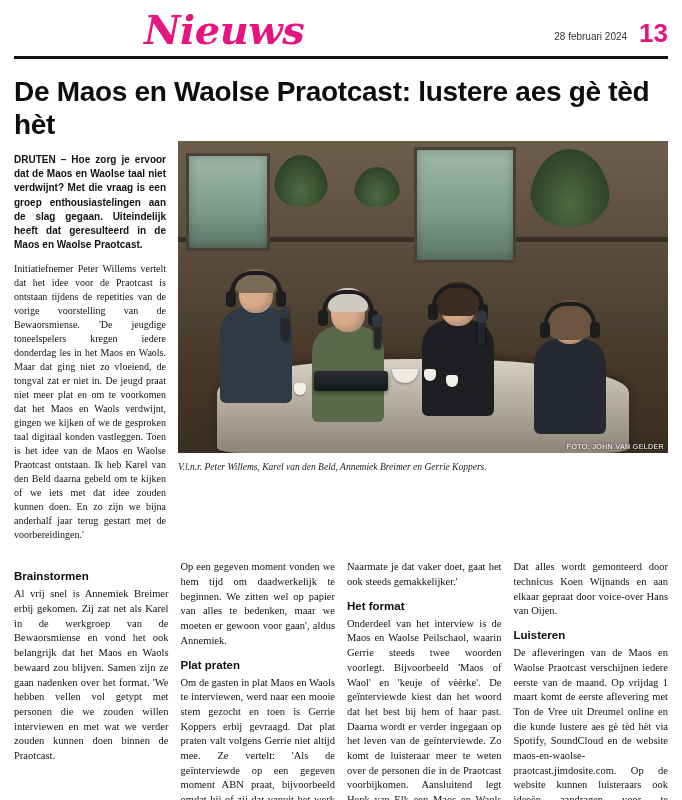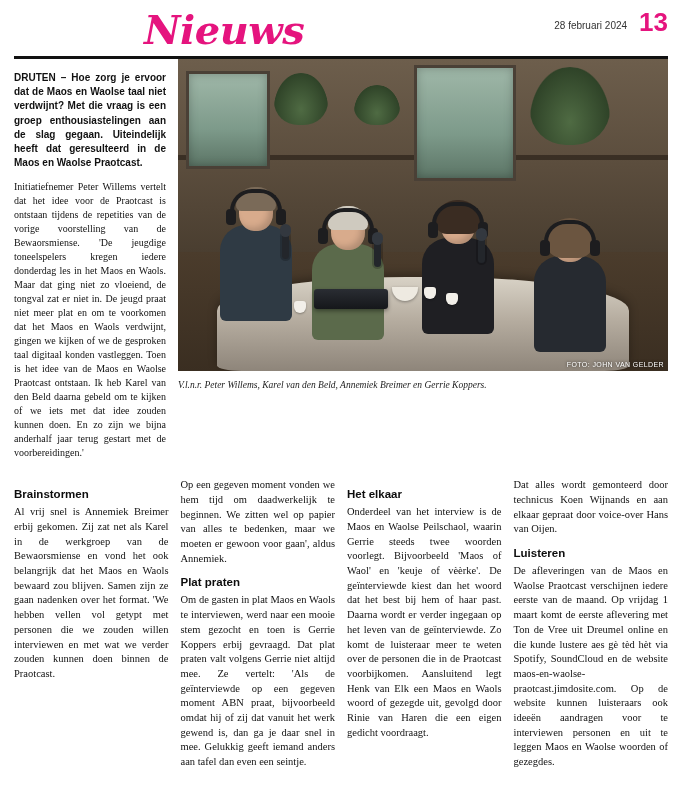--- a/index.html
+++ b/index.html
@@ -39,21 +39,21 @@
     line-height: 1;
     color: #e5147e;
     letter-spacing: -0.5px;
     padding-left: 130px;
     padding-bottom: 6px;
   }
   .masthead-right {
     display: flex;
     align-items: flex-end;
     gap: 12px;
-    padding-bottom: 21px;
+    padding-bottom: 10px;
     text-align: center;
   }
   .masthead-date {
     font-family: "Liberation Sans", sans-serif;
     font-size: 10px;
     color: #333;
     padding-bottom: 4px;
   }
   .masthead-pagenum {
     font-family: "Liberation Sans", sans-serif;
@@ -254,20 +254,21 @@
 <div class="page">
 
   <div class="masthead">
     <div class="masthead-logo">Nieuws</div>
     <div class="masthead-right">
       <div class="masthead-date">28 februari 2024</div>
       <div class="masthead-pagenum">13</div>
     </div>
   </div>
 
+  <h1 class="headline">De Maos en Waolse Praotcast: lustere aes gè tèd hèt</h1>
 
   <div class="top-block">
 
     <div class="intro-col">
       <p class="lead">DRUTEN – Hoe zorg je ervoor dat de Maos en Waolse taal niet verdwijnt? Met die vraag is een groep enthousiastelingen aan de slag gegaan. Uiteindelijk heeft dat geresulteerd in de Maos en Waolse Praotcast.</p>
       <div class="intro-body">
         <p>Initiatiefnemer Peter Willems vertelt dat het idee voor de Praotcast is ontstaan tijdens de repetities van de vorige voorstelling van de Bewaorsmiense. 'De jeugdige toneelspelers kregen iedere donderdag les in het Maos en Waols. Maar dat ging niet zo vloeiend, de tongval zat er niet in. De jeugd praat niet meer plat en om te voorkomen dat het Maos en Waols verdwijnt, gingen we kijken of we de gesproken taal digitaal konden vastleggen. Toen is het idee van de Maos en Waolse Praotcast ontstaan. Ik heb Karel van den Beld daarna gebeld om te kijken of we iets met dat idee zouden kunnen doen. En zo zijn we bijna anderhalf jaar terug gestart met de voorbereidingen.'</p>
       </div>
     </div>
 
@@ -342,21 +343,22 @@
       <p>Al vrij snel is Annemiek Breimer erbij gekomen. Zij zat net als Karel in de werkgroep van de Bewaorsmiense en vond het ook belangrijk dat het Maos en Waols bewaard zou blijven. Samen zijn ze gaan nadenken over het format. 'We hebben vellen vol getypt met personen die we zouden willen interviewen en met wat we verder zouden kunnen doen binnen de Praotcast.</p>
     </div>
 
     <div class="col">
       <p>Op een gegeven moment vonden we hem tijd om daadwerkelijk te beginnen. We zitten wel op papier van alles te bedenken, maar we moeten er gewoon voor gaan', aldus Annemiek.</p>
       <div class="subhead">Plat praten</div>
       <p>Om de gasten in plat Maos en Waols te interviewen, werd naar een mooie stem gezocht en toen is Gerrie Koppers erbij gevraagd. Dat plat praten valt volgens Gerrie niet altijd mee. Ze vertelt: 'Als de geïnterviewde op een gegeven moment ABN praat, bijvoorbeeld omdat hij of zij dat vanuit het werk gewend is, dan ga je daar snel in mee. Gelukkig geeft iemand anders aan tafel dan even een seintje.</p>
     </div>
 
     <div class="col">
-      <div class="subhead">Het elkaar</div>
+      <p>Naarmate je dat vaker doet, gaat het ook steeds gemakkelijker.'</p>
+      <div class="subhead">Het format</div>
       <p>Onderdeel van het interview is de Maos en Waolse Peilschaol, waarin Gerrie steeds twee woorden voorlegt. Bijvoorbeeld 'Maos of Waol' en 'keuje of vèèrke'. De geïnterviewde kiest dan het woord dat het best bij hem of haar past. Daarna wordt er verder ingegaan op het leven van de geïnterviewde. Zo komt de luisteraar meer te weten over de personen die in de Praotcast voorbijkomen. Aansluitend legt Henk van Elk een Maos en Waols woord of gezegde uit, gevolgd door Rinie van Haren die een eigen gedicht voordraagt.</p>
     </div>
 
     <div class="col">
       <p>Dat alles wordt gemonteerd door technicus Koen Wijnands en aan elkaar gepraat door voice-over Hans van Oijen.</p>
       <div class="subhead">Luisteren</div>
       <p>De afleveringen van de Maos en Waolse Praotcast verschijnen iedere eerste van de maand. Op vrijdag 1 maart komt de eerste aflevering met Ton de Vree uit Dreumel online en die kunde lustere aes gè tèd hèt via Spotify, SoundCloud en de website maos-en-waolse-praotcast.jimdosite.com. Op de website kunnen luisteraars ook ideeën aandragen voor te interviewen personen en uit te leggen Maos en Waolse woorden of gezegdes.</p>
     </div>
 
   </div>

